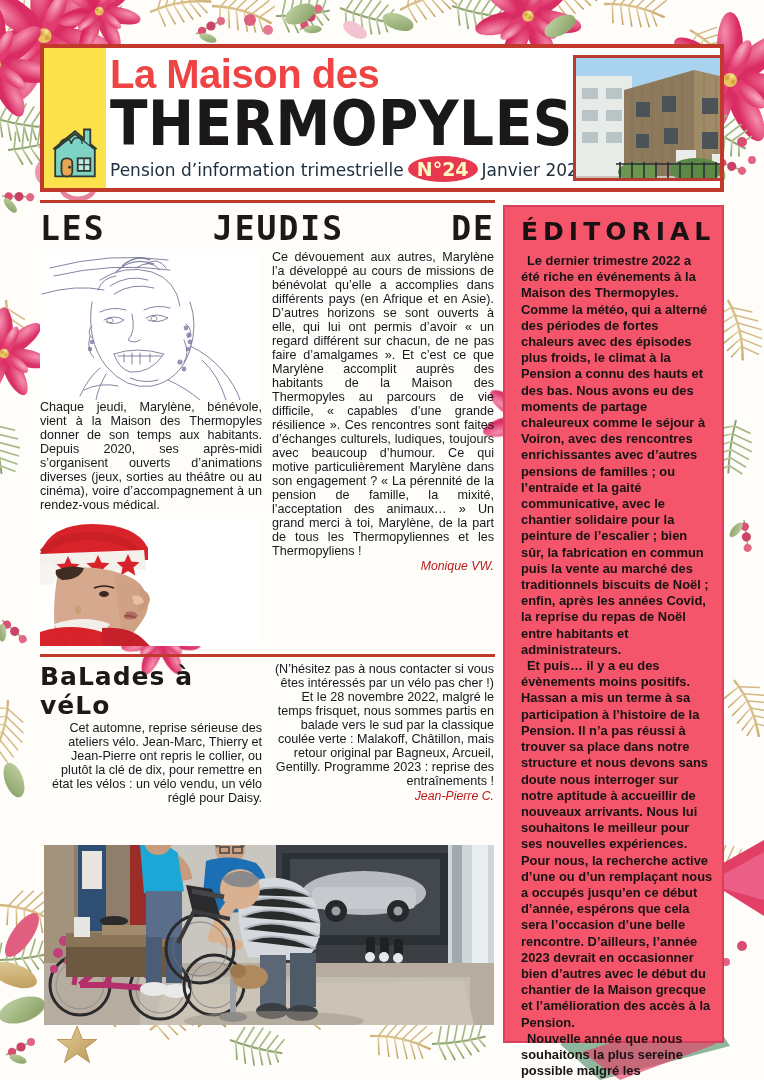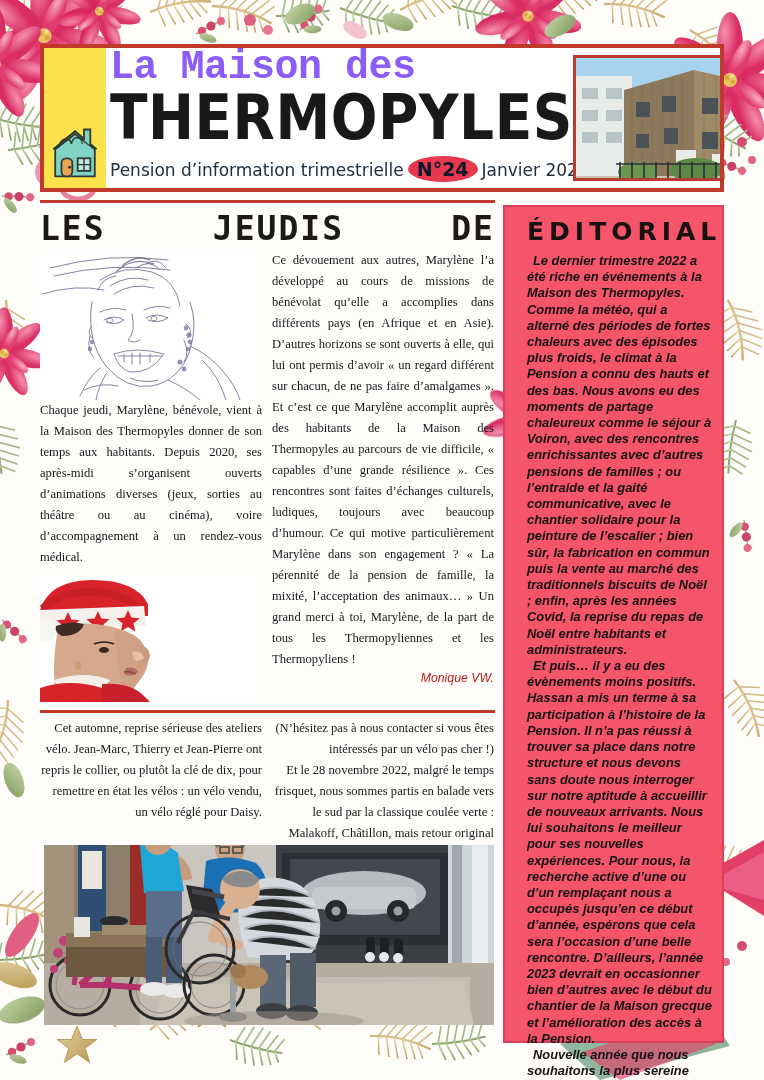--- a/index.html
+++ b/index.html
@@ -19,68 +19,68 @@
   
   .masthead{
     position:absolute;left:40px;top:44px;width:684px;height:148px;
     border:4px solid #c0392b;background:#ffffff;box-sizing:border-box;
     display:flex;overflow:hidden;
   }
   .mh-yellow{width:62px;background:#fbe14c;position:relative;flex:none;}
   .house-ico{position:absolute;left:4px;bottom:6px;width:54px;height:60px;}
   .mh-title{flex:1;position:relative;padding-left:4px;}
   .mh-l1{
-    font-family:Liberation Mono, monospace;font-weight:bold;
-    font-size:40px;line-height:40px;color:#8b5cf6;
+    font-family:Liberation Sans, sans-serif;font-weight:bold;
+    font-size:40px;line-height:40px;color:#ef4444;margin-top:6px;
     letter-spacing:-0.5px;
   }
   .mh-l2{
     font-family:"DejaVu Sans", sans-serif;font-weight:bold;
     font-size:55px;line-height:56px;color:#1a1818;margin-top:-2px;
     letter-spacing:0.5px;transform:scaleY(1.12);transform-origin:left top;
   }
   .mh-l3{
     position:absolute;left:4px;bottom:6px;width:100%;
     font-size:17px;color:#20303f;white-space:nowrap;
   }
   .mh-l3 .sub{font-family:"DejaVu Sans", sans-serif;}
   .badge-num{
-    display:inline-block;background:#e8384f;color:#0f172a;font-weight:bold;
+    display:inline-block;background:#e8384f;color:#fef9c3;font-weight:bold;
     font-size:19px;border-radius:50%/50%;padding:2px 9px;margin:0 4px;
     font-family:"DejaVu Sans", sans-serif;
   }
   .mh-date{font-family:"DejaVu Sans", sans-serif;font-size:17px;color:#20303f;}
   .mh-photo{
     width:236px;flex:none;border-left:0;position:relative;overflow:hidden;
     margin:7px 7px 7px 0;border:3px solid #b93a2e;box-sizing:border-box;
   }
 
   
   .left-col{position:absolute;left:40px;top:200px;width:455px;}
   .right-col{
     position:absolute;left:503px;top:205px;width:221px;height:838px;
     background:#f4556a;border:2px solid #d9415a;box-sizing:border-box;
-    padding:8px 9px 6px 22px;
+    padding:8px 9px 6px 16px;
   }
 
   .art-head{
     font-family:"DejaVu Sans Mono", monospace;font-weight:bold;
     font-size:33px;color:#1c1a19;letter-spacing:2px;
     border-top:3px solid #c0392b;padding-top:6px;margin:0 0 2px 0;
     display:flex;justify-content:space-between;
   }
   .art-head span{display:inline-block;}
 
   .two-col{display:flex;gap:10px;position:relative;}
   .col-a{width:222px;position:relative;}
   .col-b{width:222px;position:relative;}
 
   .body-txt{
-    font-size:12.6px;line-height:21px;color:#16191c;text-align:justify;
-    font-family:Liberation Serif, serif;
+    font-size:12.6px;line-height:14px;color:#16191c;text-align:justify;
+    font-family:Liberation Sans, sans-serif;
   }
   .body-txt.jleft{text-align:right;}
   .sig{font-style:italic;font-size:12.3px;color:#b91c1c;text-align:right;margin-top:1px;}
 
   .sketch{width:222px;height:150px;position:relative;}
   .santa-photo{width:222px;height:128px;margin-top:6px;position:relative;overflow:hidden;}
 
   
   .sec2{margin-top:8px;border-top:3px solid #c0392b;padding-top:5px;}
   .hand-head{
@@ -92,21 +92,21 @@
     overflow:hidden;z-index:3;
   }
 
   
   .ed-title{
     font-family:"DejaVu Sans", sans-serif;font-weight:bold;
     font-size:25px;letter-spacing:5px;color:#1a1212;text-align:center;
     margin:2px 0 7px 0;
   }
   .ed-body{font-size:12.9px;line-height:16.2px;color:#171313;font-weight:bold;}
-  .ed-body p{margin:0 0 0 0;text-indent:6px;font-style:italic;}
+  .ed-body p{margin:0 0 0 0;text-indent:6px;}
 
   .ph{position:absolute;inset:0;}
 </style>
 </head>
 <body>
 
 <div id="deco-bg">
   <svg viewBox="0 0 764 1080" xmlns="http://www.w3.org/2000/svg">
     <defs>
       <radialGradient id="pet" cx="30%" cy="30%">
@@ -508,20 +508,21 @@
       </div>
       <div class="col-b">
         <div class="body-txt">Ce dévouement aux autres, Marylène l’a développé au cours de missions de bénévolat qu’elle a accomplies dans différents pays (en Afrique et en Asie). D’autres horizons se sont ouverts à elle, qui lui ont permis d’avoir « un regard différent sur chacun, de ne pas faire d’amalgames ». Et c’est ce que Marylène accomplit auprès des habitants de la Maison des Thermopyles au parcours de vie difficile, « capables d’une grande résilience ». Ces rencontres sont faites d’échanges culturels, ludiques, toujours avec beaucoup d’humour. Ce qui motive particulièrement Marylène dans son engagement ? « La pérennité de la pension de famille, la mixité, l’acceptation des animaux… » Un grand merci à toi, Marylène, de la part de tous les Thermopyliennes et les Thermopyliens !</div>
         <div class="sig">Monique VW.</div>
       </div>
     </div>
 
     <div class="sec2">
       <div class="two-col">
         <div class="col-a">
+          <h2 class="hand-head">BaLades à véLo</h2>
           <div class="body-txt jleft">Cet automne, reprise sérieuse des ateliers vélo. Jean-Marc, Thierry et Jean-Pierre ont repris le collier, ou plutôt la clé de dix, pour remettre en état les vélos : un vélo vendu, un vélo réglé pour Daisy.</div>
         </div>
         <div class="col-b">
           <div class="body-txt jleft">(N’hésitez pas à nous contacter si vous êtes intéressés par un vélo pas cher !)</div>
           <div class="body-txt jleft">Et le 28 novembre 2022, malgré le temps frisquet, nous sommes partis en balade vers le sud par la classique coulée verte : Malakoff, Châtillon, mais retour original par Bagneux, Arcueil, Gentilly. Programme 2023 : reprise des entraînements !</div>
           <div class="sig">Jean-Pierre C.</div>
         </div>
       </div>
     </div>
   </div>

